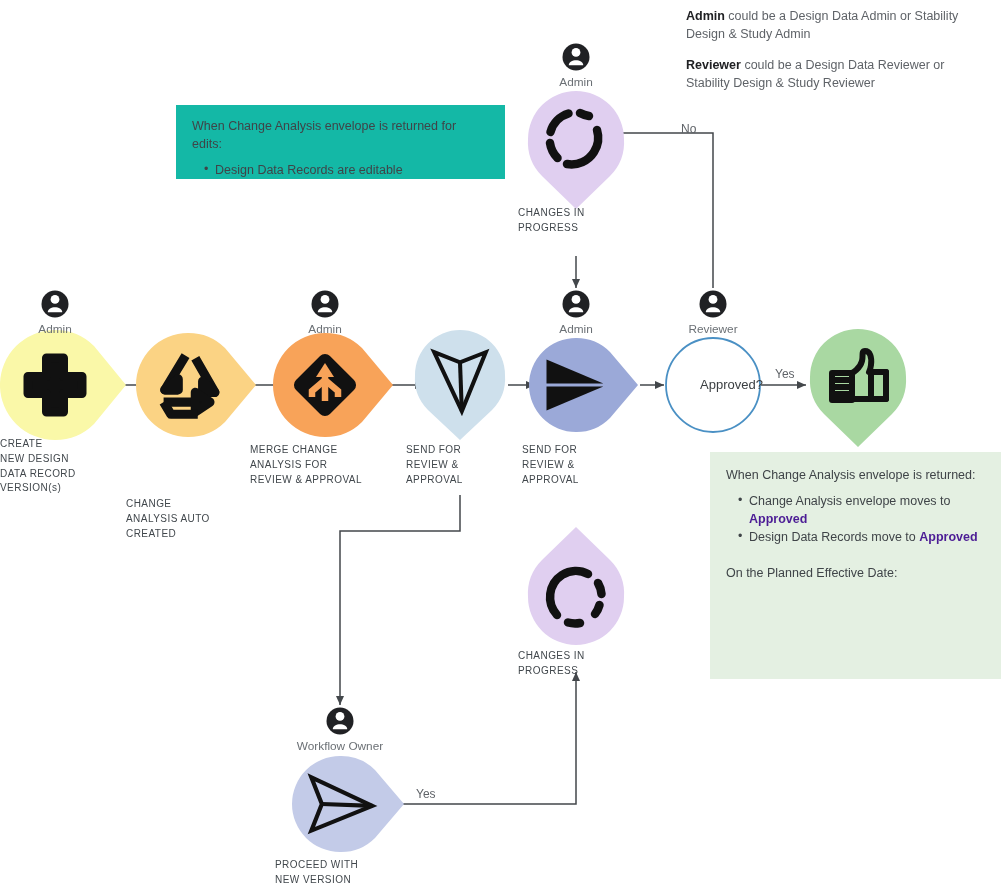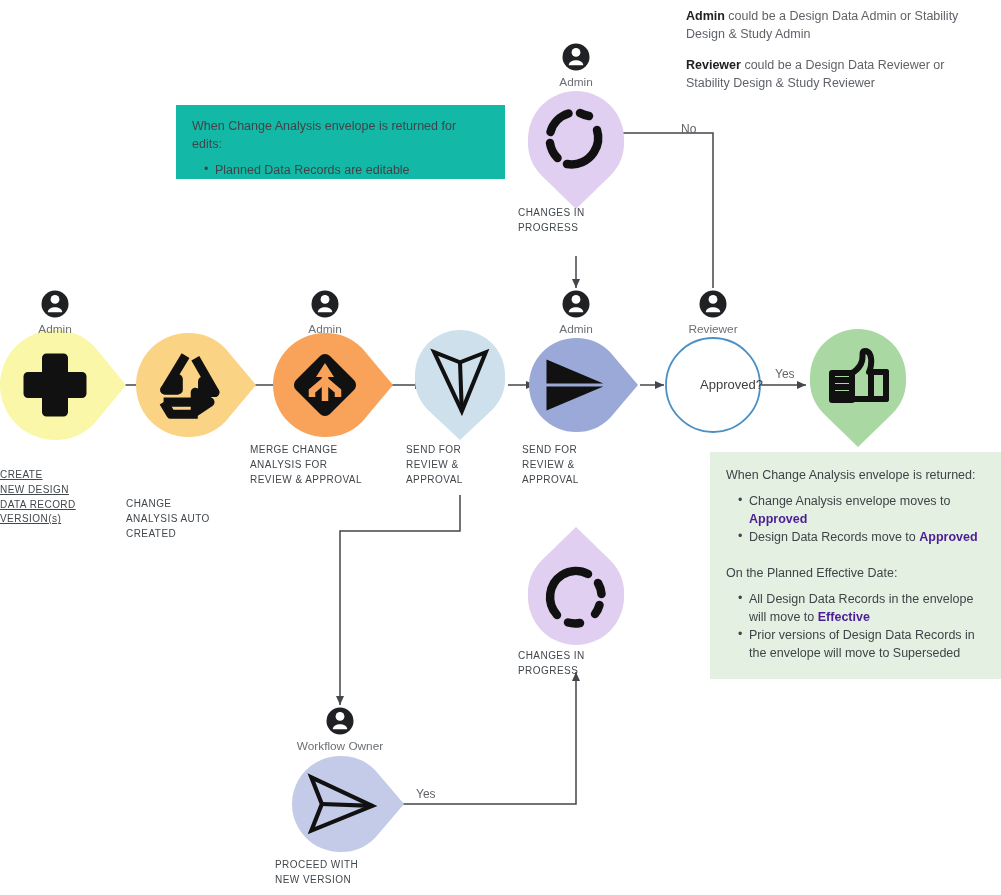--- a/index.html
+++ b/index.html
@@ -292,46 +292,42 @@
 
   <div class="legend">
     <p><b>Admin</b><span> could be a Design Data Admin or Stability Design &amp; Study Admin</span></p>
     <div class="sp"></div>
     <p><b>Reviewer</b><span> could be a Design Data Reviewer or Stability Design &amp; Study Reviewer</span></p>
   </div>
 
   <div class="note note-purple">
     <p>When Change Analysis envelope is returned for edits:</p>
     <ul>
-      <li>Planned Data Records are editable</li>
+      <li>Design Data Records are editable</li>
     </ul>
   </div>
 
   <div class="note note-green">
     <p>When Change Analysis envelope is returned:</p>
     <ul>
       <li><span>Change Analysis envelope moves to </span><b>Approved</b></li>
       <li><span>Design Data Records move to </span><b>Approved</b></li>
     </ul>
     <div class="gap"></div>
     <p>On the Planned Effective Date:</p>
-    <ul>
-      <li><span>All Design Data Records in the envelope will move to </span><b>Effective</b></li>
-      <li>Prior versions of Design Data Records in the envelope will move to Superseded</li>
-    </ul>
   </div>
 
   <div class="role" style="left:5px;  top:322px; width:100px;">Admin</div>
   <div class="role" style="left:275px; top:322px; width:100px;">Admin</div>
   <div class="role" style="left:526px; top:322px; width:100px;">Admin</div>
   <div class="role" style="left:663px; top:322px; width:100px;">Reviewer</div>
   <div class="role" style="left:526px; top:75px;  width:100px;">Admin</div>
   <div class="role" style="left:270px; top:739px; width:140px;">Workflow Owner</div>
 
-  <div class="caption" style="left:0px;   top:468px; width:110px;text-decoration:underline;">CREATE
+  <div class="caption" style="left:0px;   top:437px; width:110px;">CREATE
 NEW DESIGN
 DATA RECORD
 VERSION(s)</div>
   <div class="caption" style="left:126px; top:461px; width:124px;margin-top:36px;">CHANGE
 ANALYSIS AUTO
 CREATED</div>
   <div class="caption" style="left:250px; top:443px; width:150px;">MERGE CHANGE
 ANALYSIS FOR
 REVIEW &amp; APPROVAL</div>
   <div class="caption" style="left:406px; top:443px; width:108px;">SEND FOR

